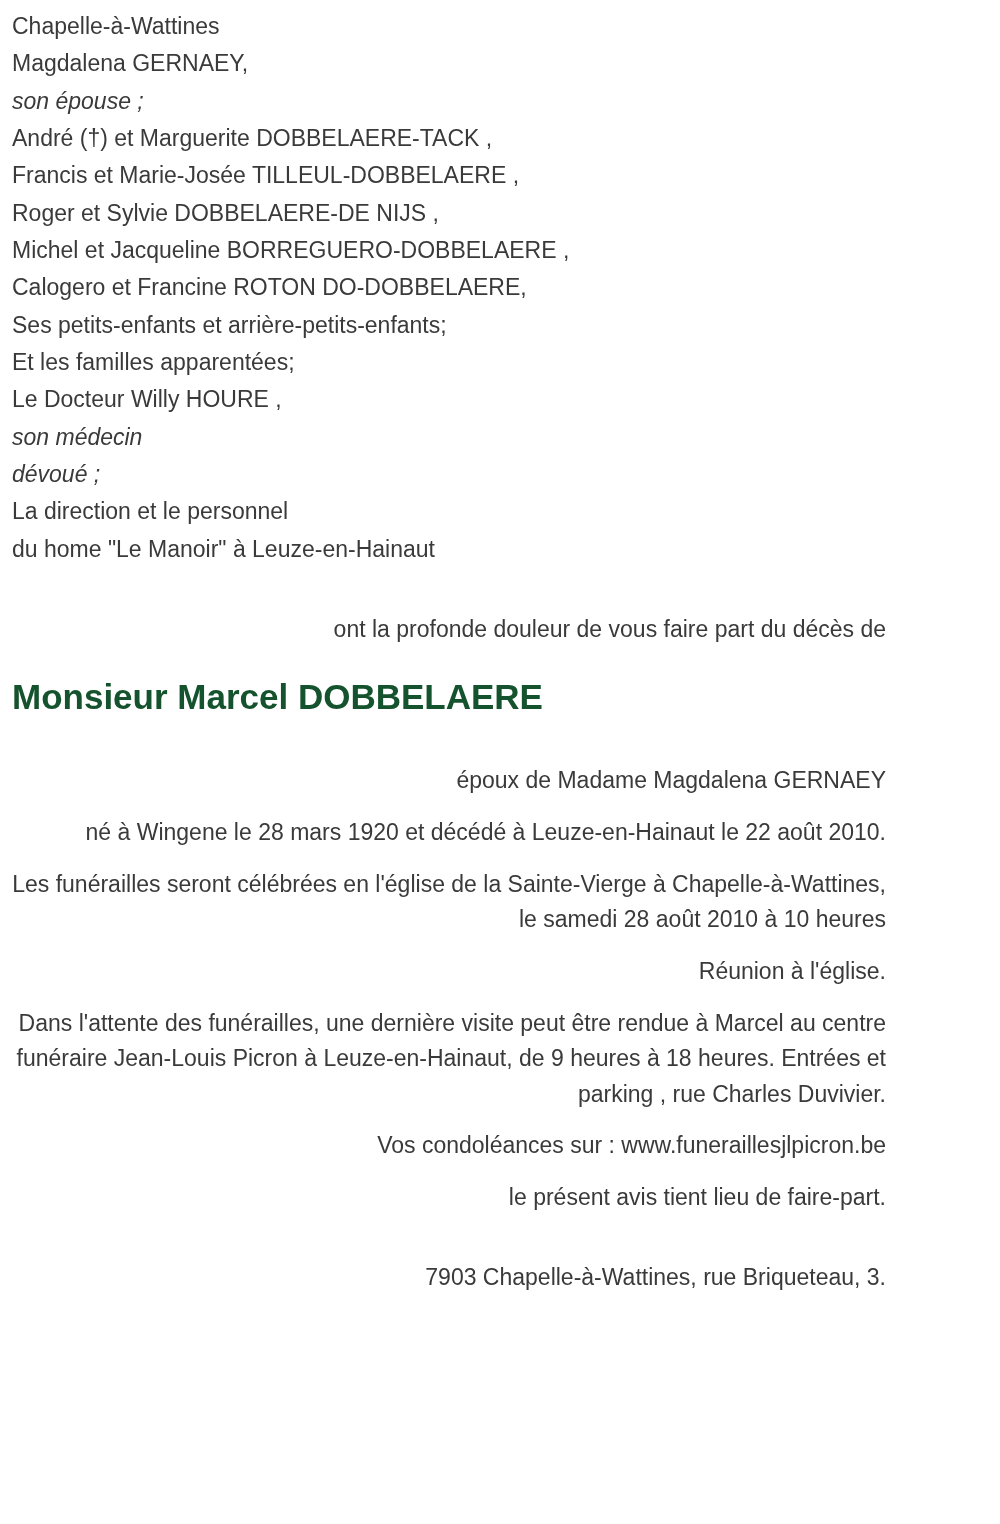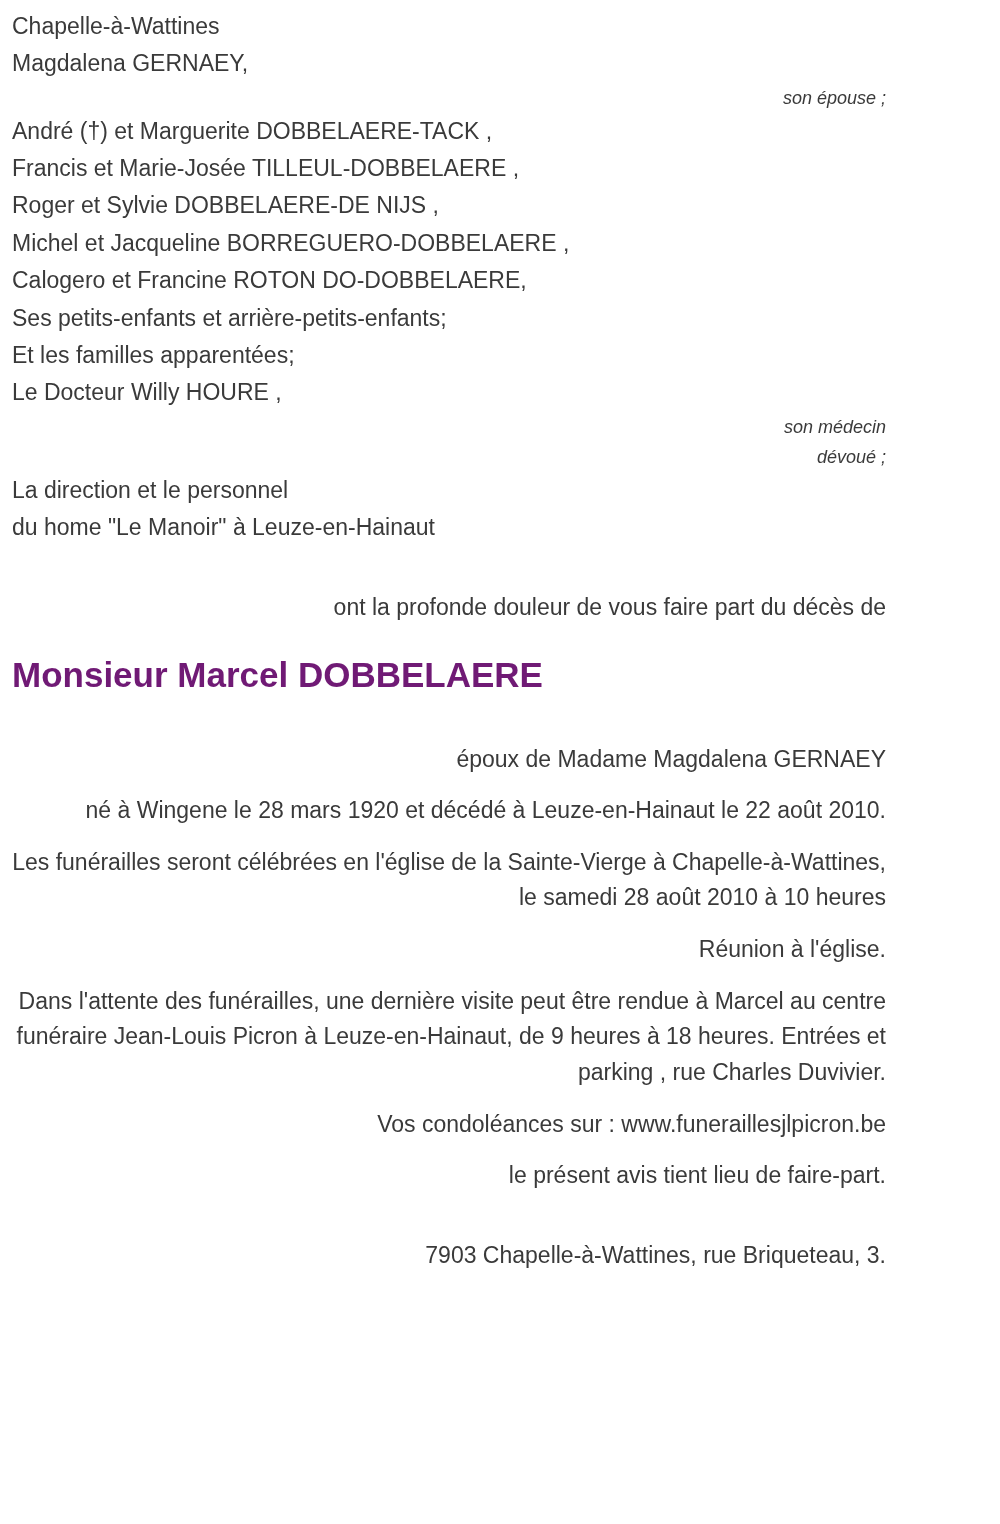--- a/index.html
+++ b/index.html
@@ -20,41 +20,41 @@
     min-height: 1524px;
     padding: 10px 7px 12px 12px;
   }
   .line {
     font-size: 23px;
     line-height: 1.45;
     margin: 0 0 4px 0;
     text-align: left;
   }
   .right-label {
-    font-size: 18px;
+    font-size: 23px;
     line-height: 1.45;
     margin: 0 0 4px 0;
-    text-align: right;
+    text-align: left;
     font-style: italic;
   }
   .para {
     font-size: 23px;
     line-height: 1.55;
     margin: 0 0 16px 0;
     text-align: right;
   }
   .announce {
     margin-top: 46px;
     margin-bottom: 0;
   }
   .deceased {
     font-size: 35px;
     line-height: 1.3;
     font-weight: 700;
-    color: #701a75;
+    color: #14532d;
     margin: 26px 0 44px 0;
     text-align: left;
   }
   .relation {
   }
   .condolences {
     margin-top: 6px;
   }
   .address {
     margin-top: 44px;

